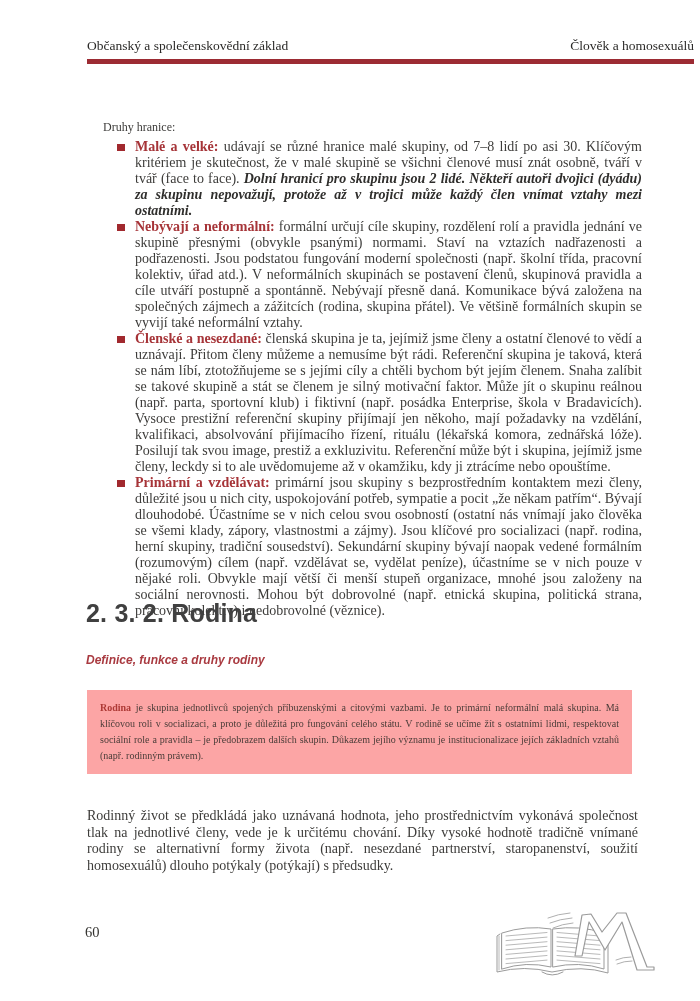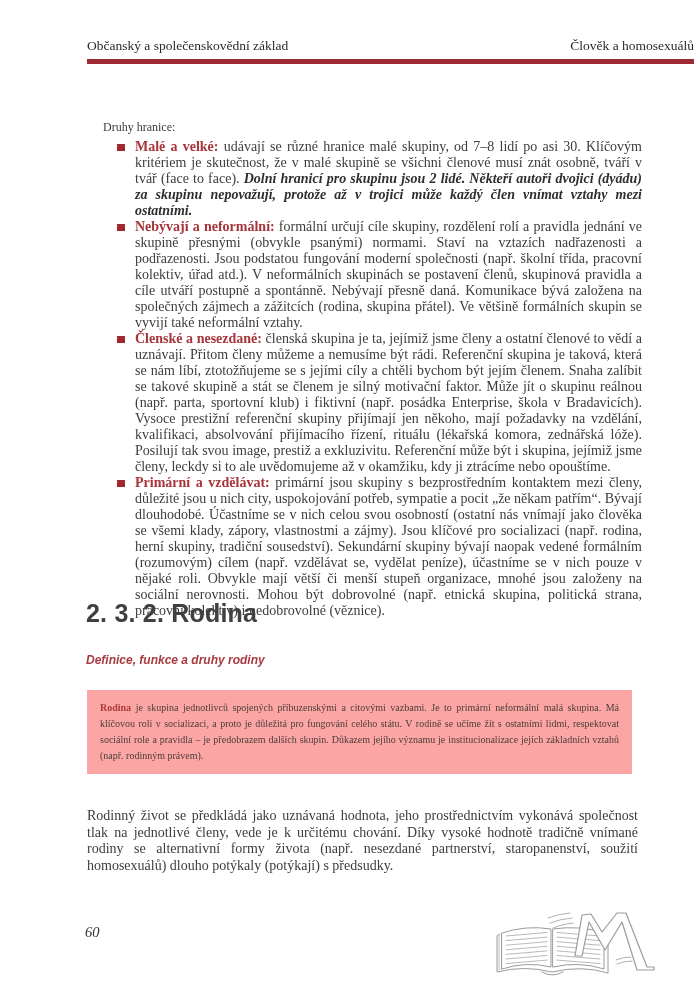--- a/index.html
+++ b/index.html
@@ -39,21 +39,21 @@
   
   .def-box{left:87px;top:690px;width:519px;background:#fca5a5;
     padding:10px 13px;font-size:10px;line-height:16px;text-align:justify;color:#4a3c38;}
   .def-box .term{color:#ae3a36;}
 
   
   .body-paragraph{left:87px;top:808px;width:551px;
     font-size:14px;line-height:16.5px;text-align:justify;}
 
   
-  .page-number{left:85px;top:924px;font-style:italic;font-size:14.5px;color:#33322f;}
+  .page-number{left:85px;top:924px;font-size:14.5px;color:#33322f;}
   .logo-sketch{left:492px;top:906px;width:180px;height:96px;}
 </style>
 </head>
 <body>
 
 <div class="abs page-header">
   <div class="header-row">
     <span>Občanský a společenskovědní základ</span>
     <span>Člověk a homosexuálů</span>
   </div>

